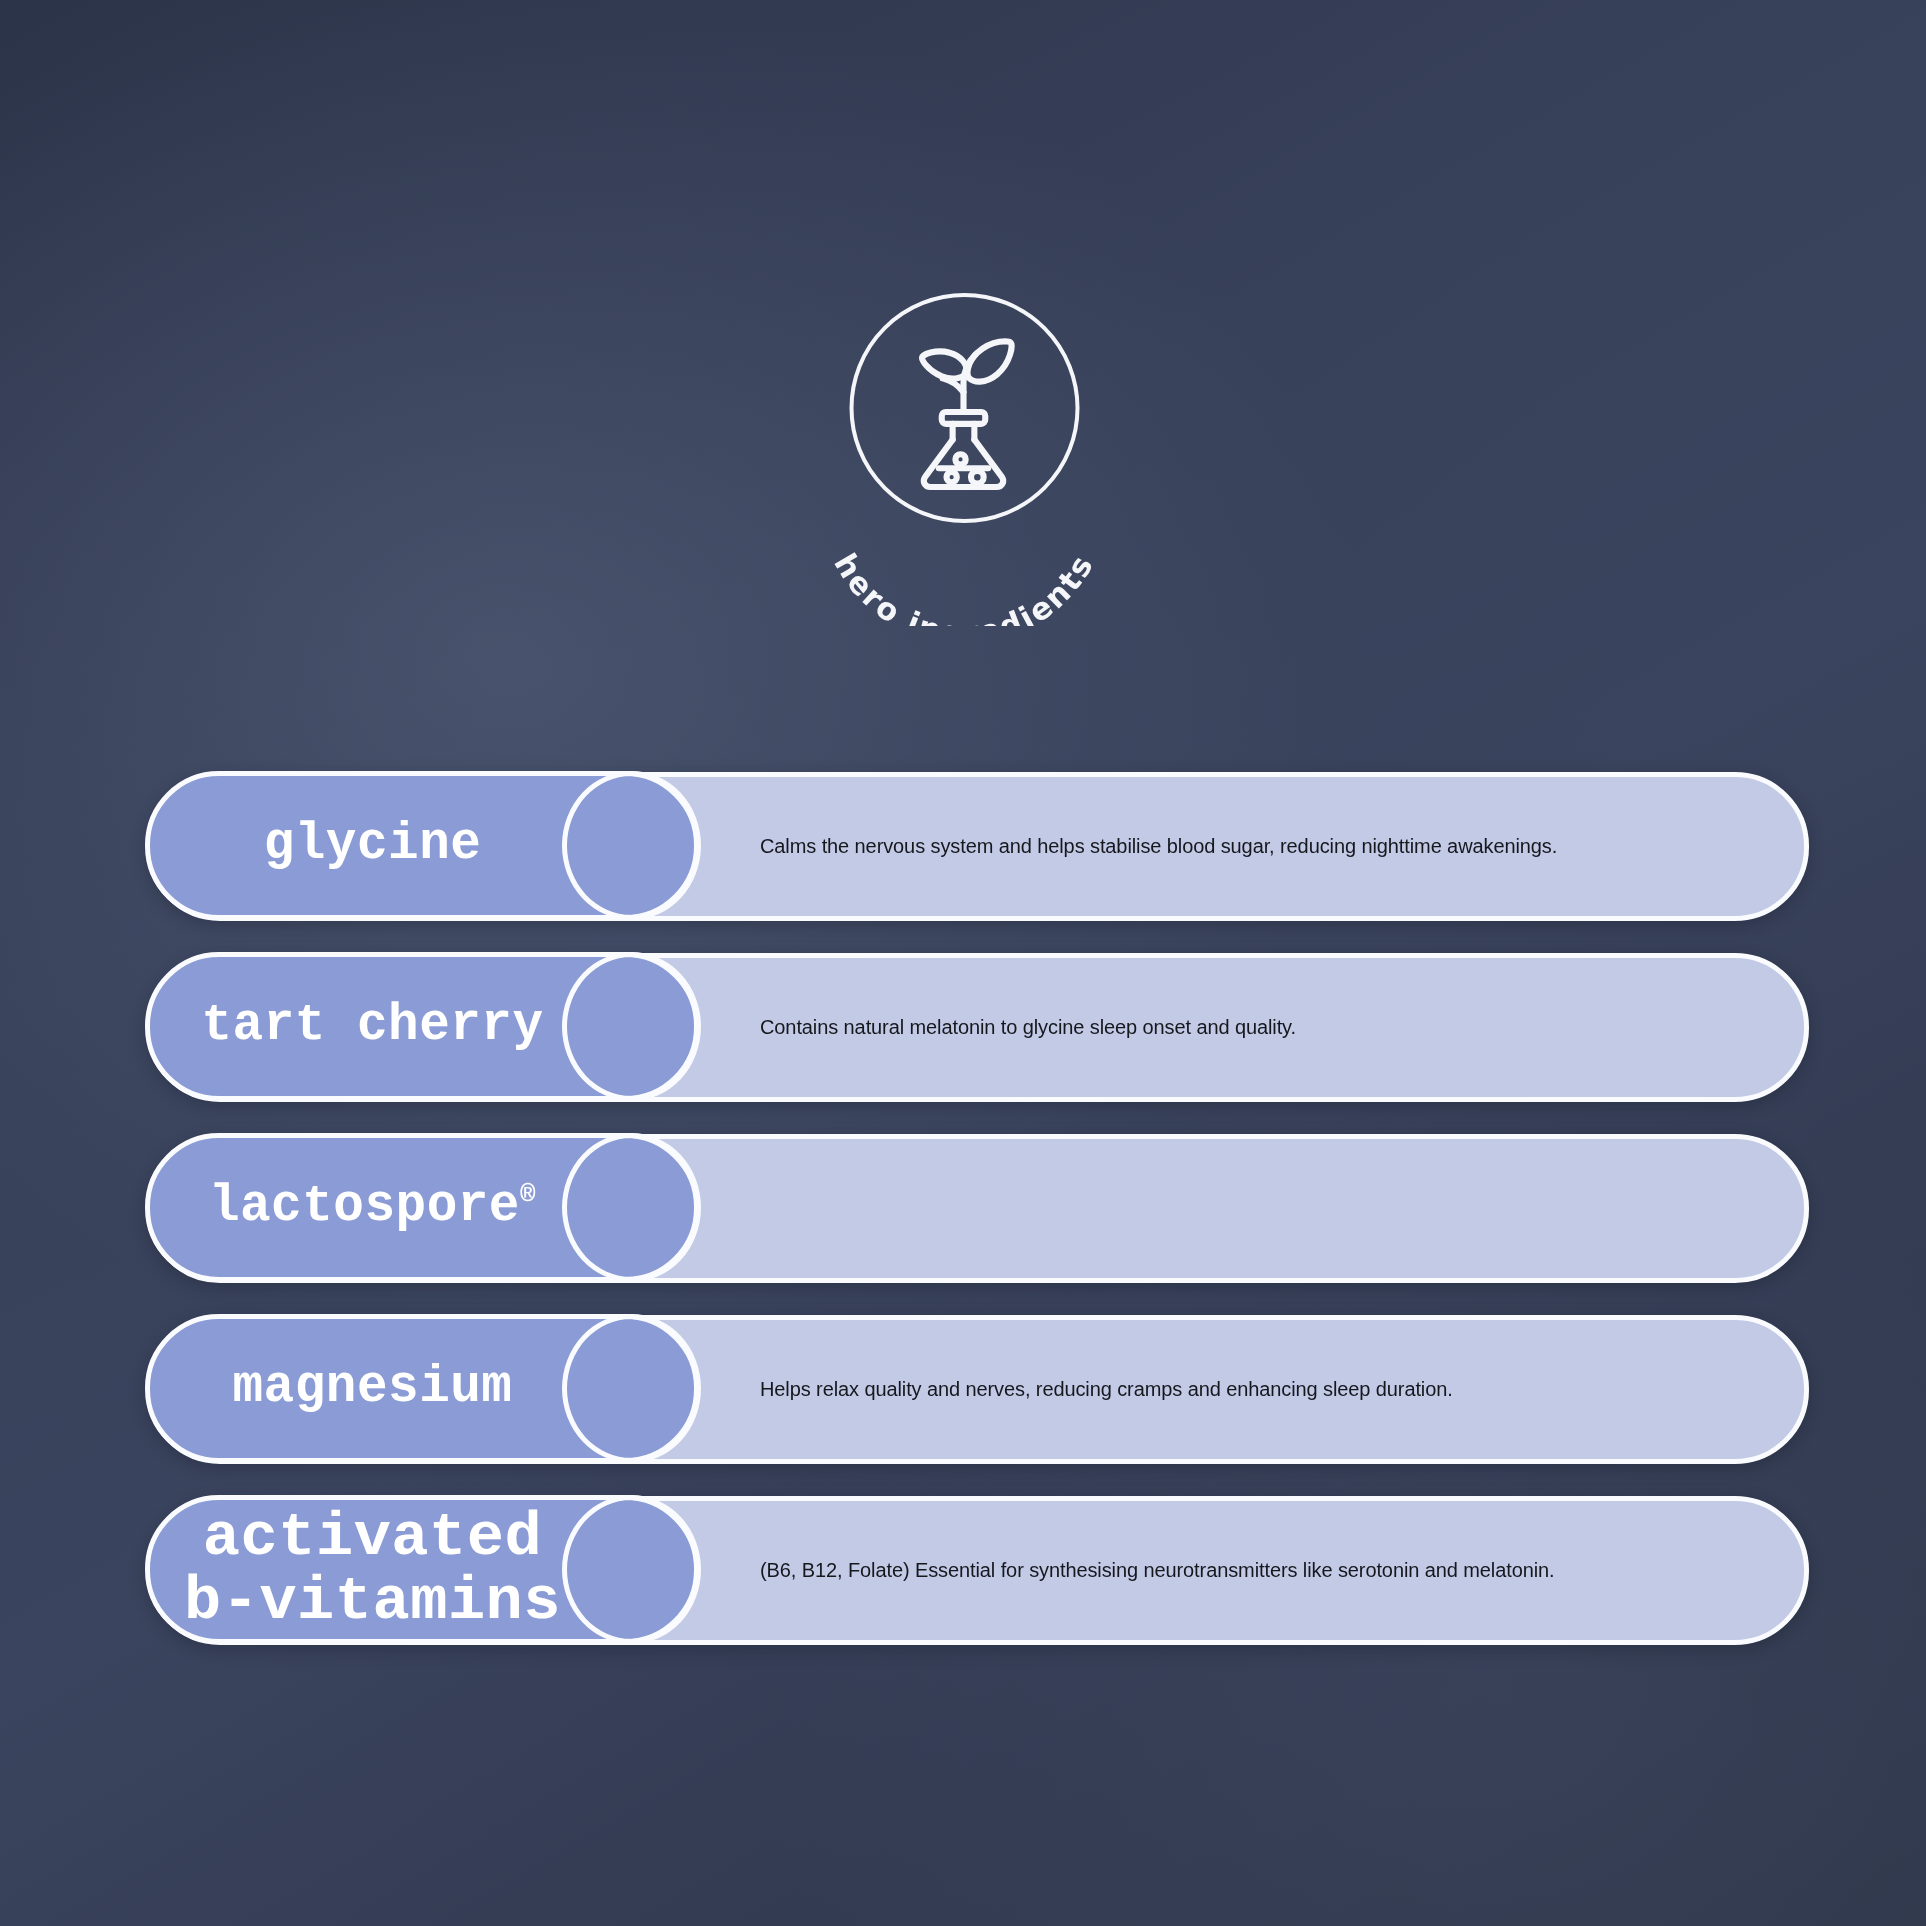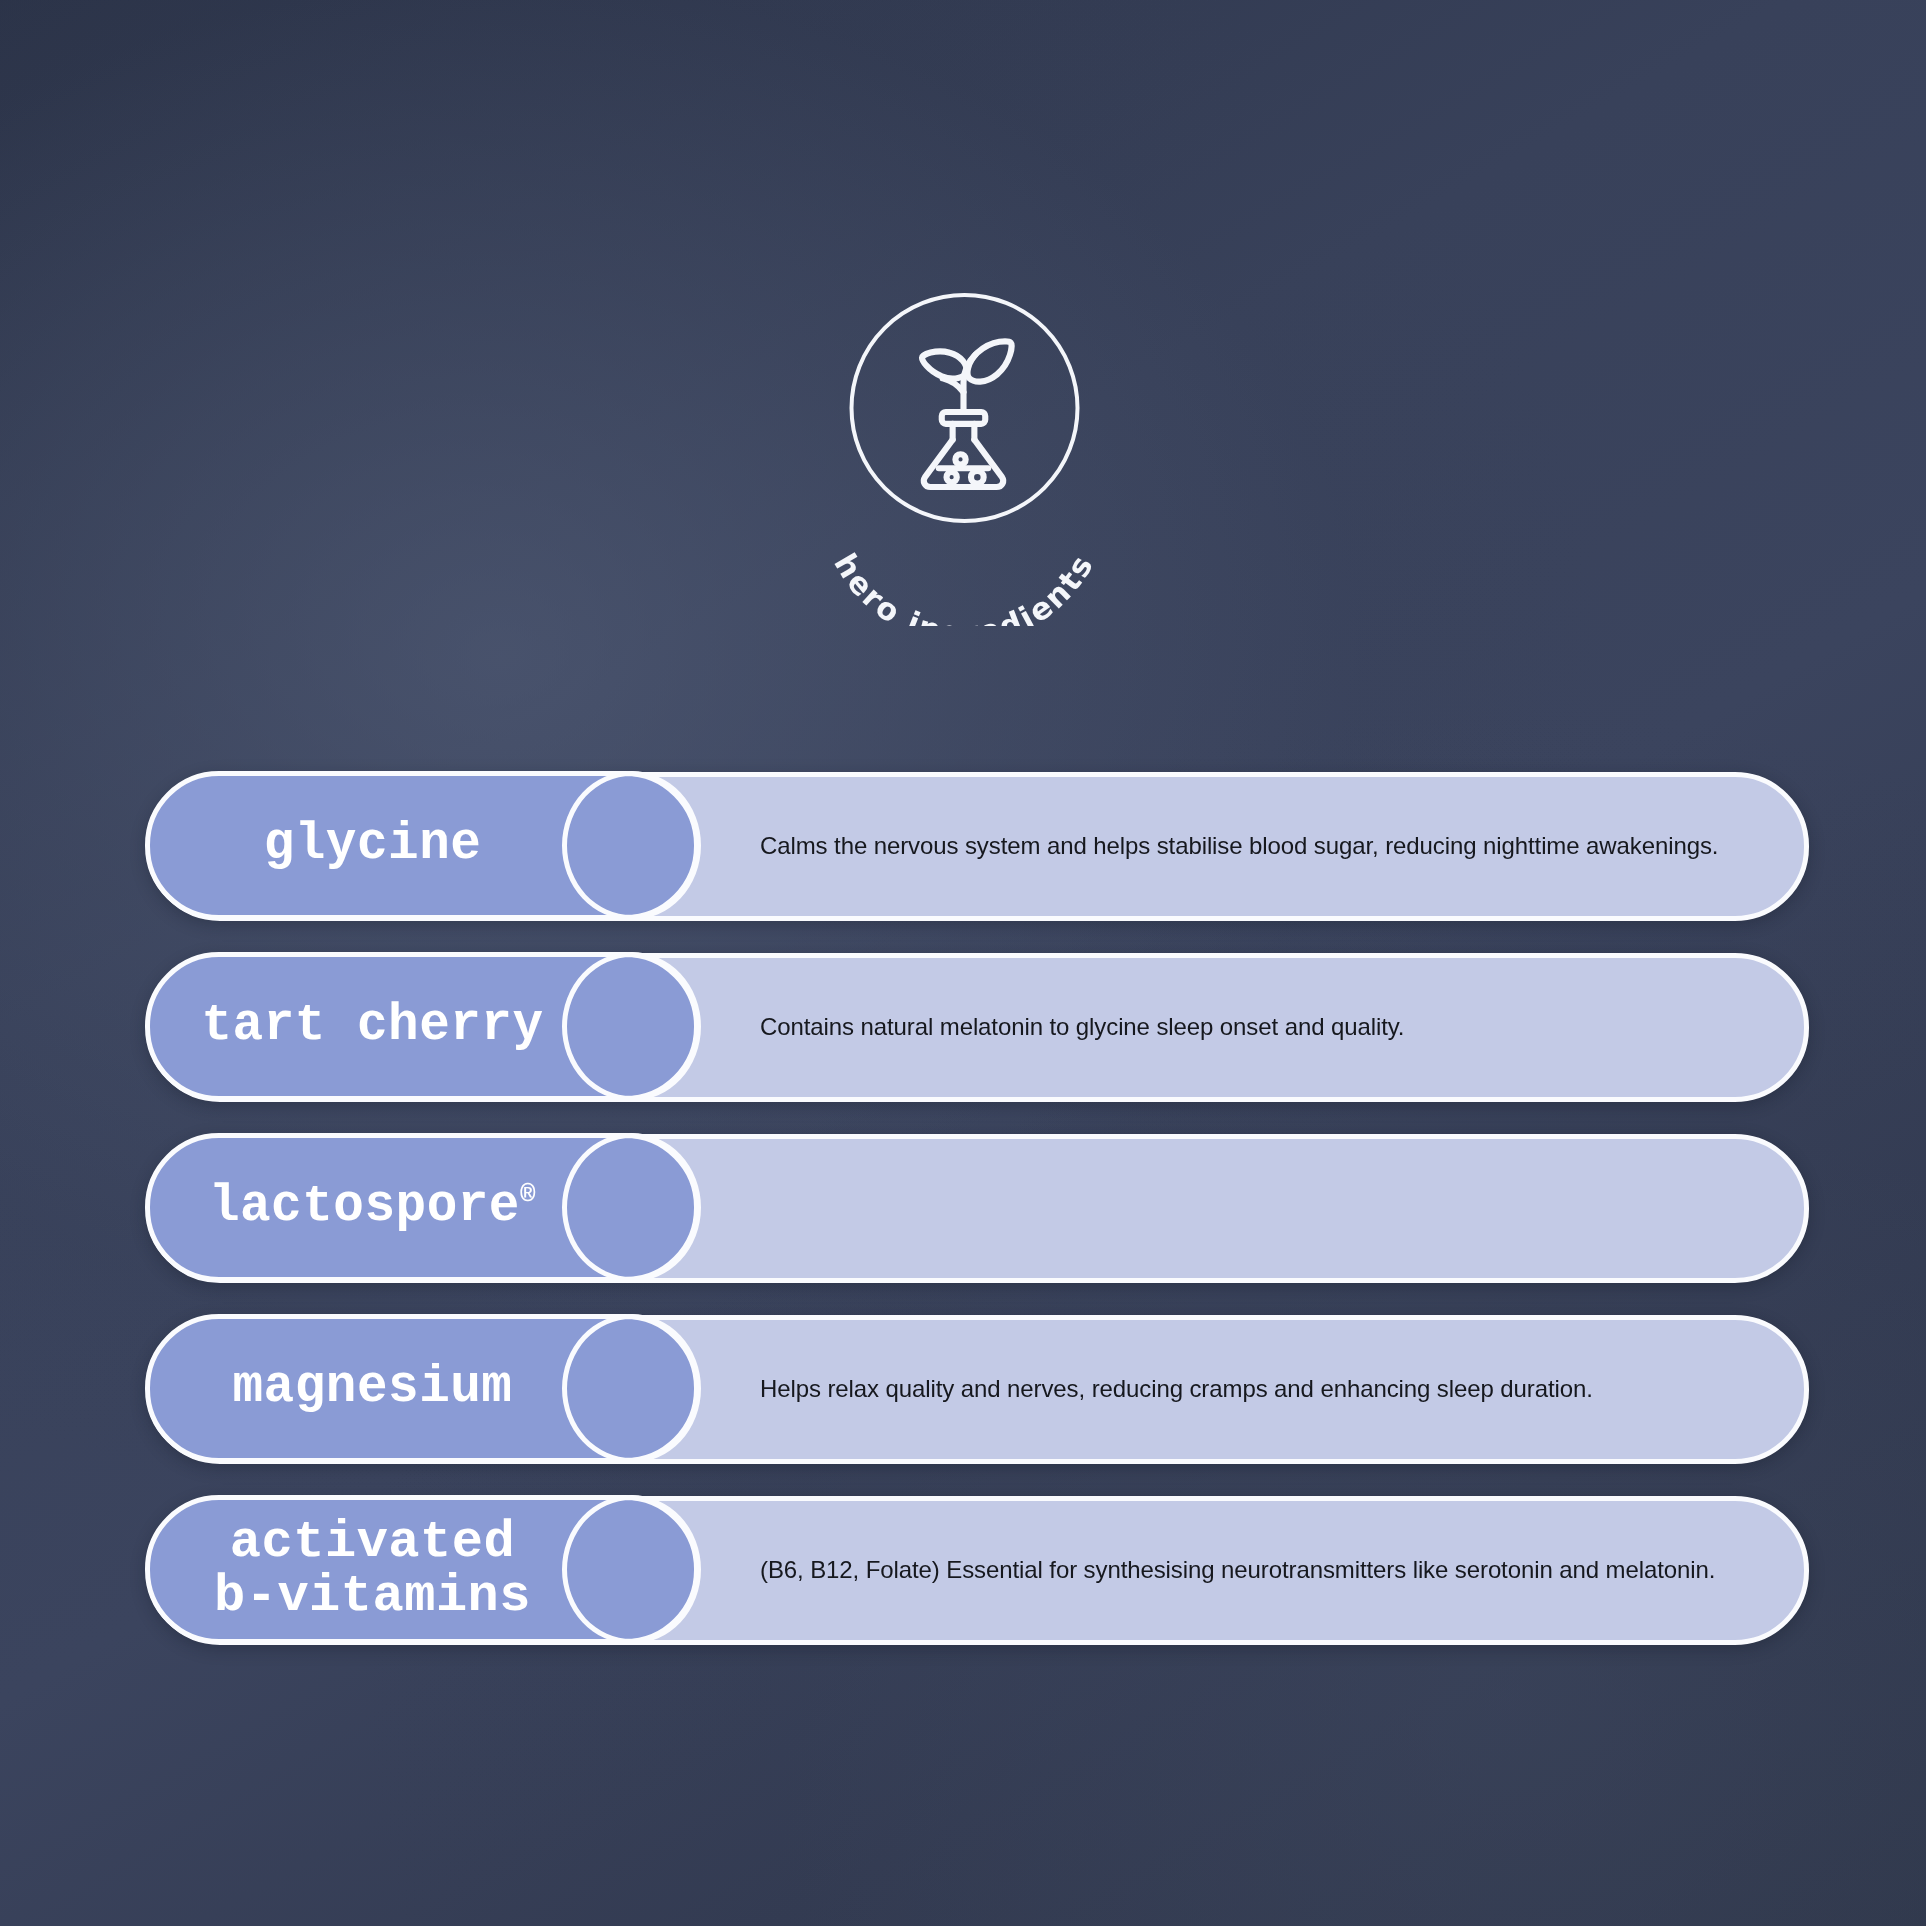--- a/index.html
+++ b/index.html
@@ -136,33 +136,33 @@
     line-height: 1.02;
     text-align: center;
     padding-right: 99px;
     white-space: pre-line;
   }
   .row-label .reg {
     font-size: 26px;
     vertical-align: super;
     line-height: 1;
   }
-  .row.two-line .row-label { font-size: 52px; }
+  .row.two-line .row-label { font-size: 62px; }
 
   .row-desc {
     position: absolute;
     left: 614px;
     top: 0;
     right: 59px;
     height: 149px;
     display: flex;
     align-items: center;
     color: #16181E;
     font-family: "Liberation Sans", sans-serif;
-    font-size: 24px;
+    font-size: 20px;
     line-height: 1.35;
     letter-spacing: -0.1px;
   }
 </style>
 </head>
 <body>
 
 <div id="stage">
 
   <div id="badge">

